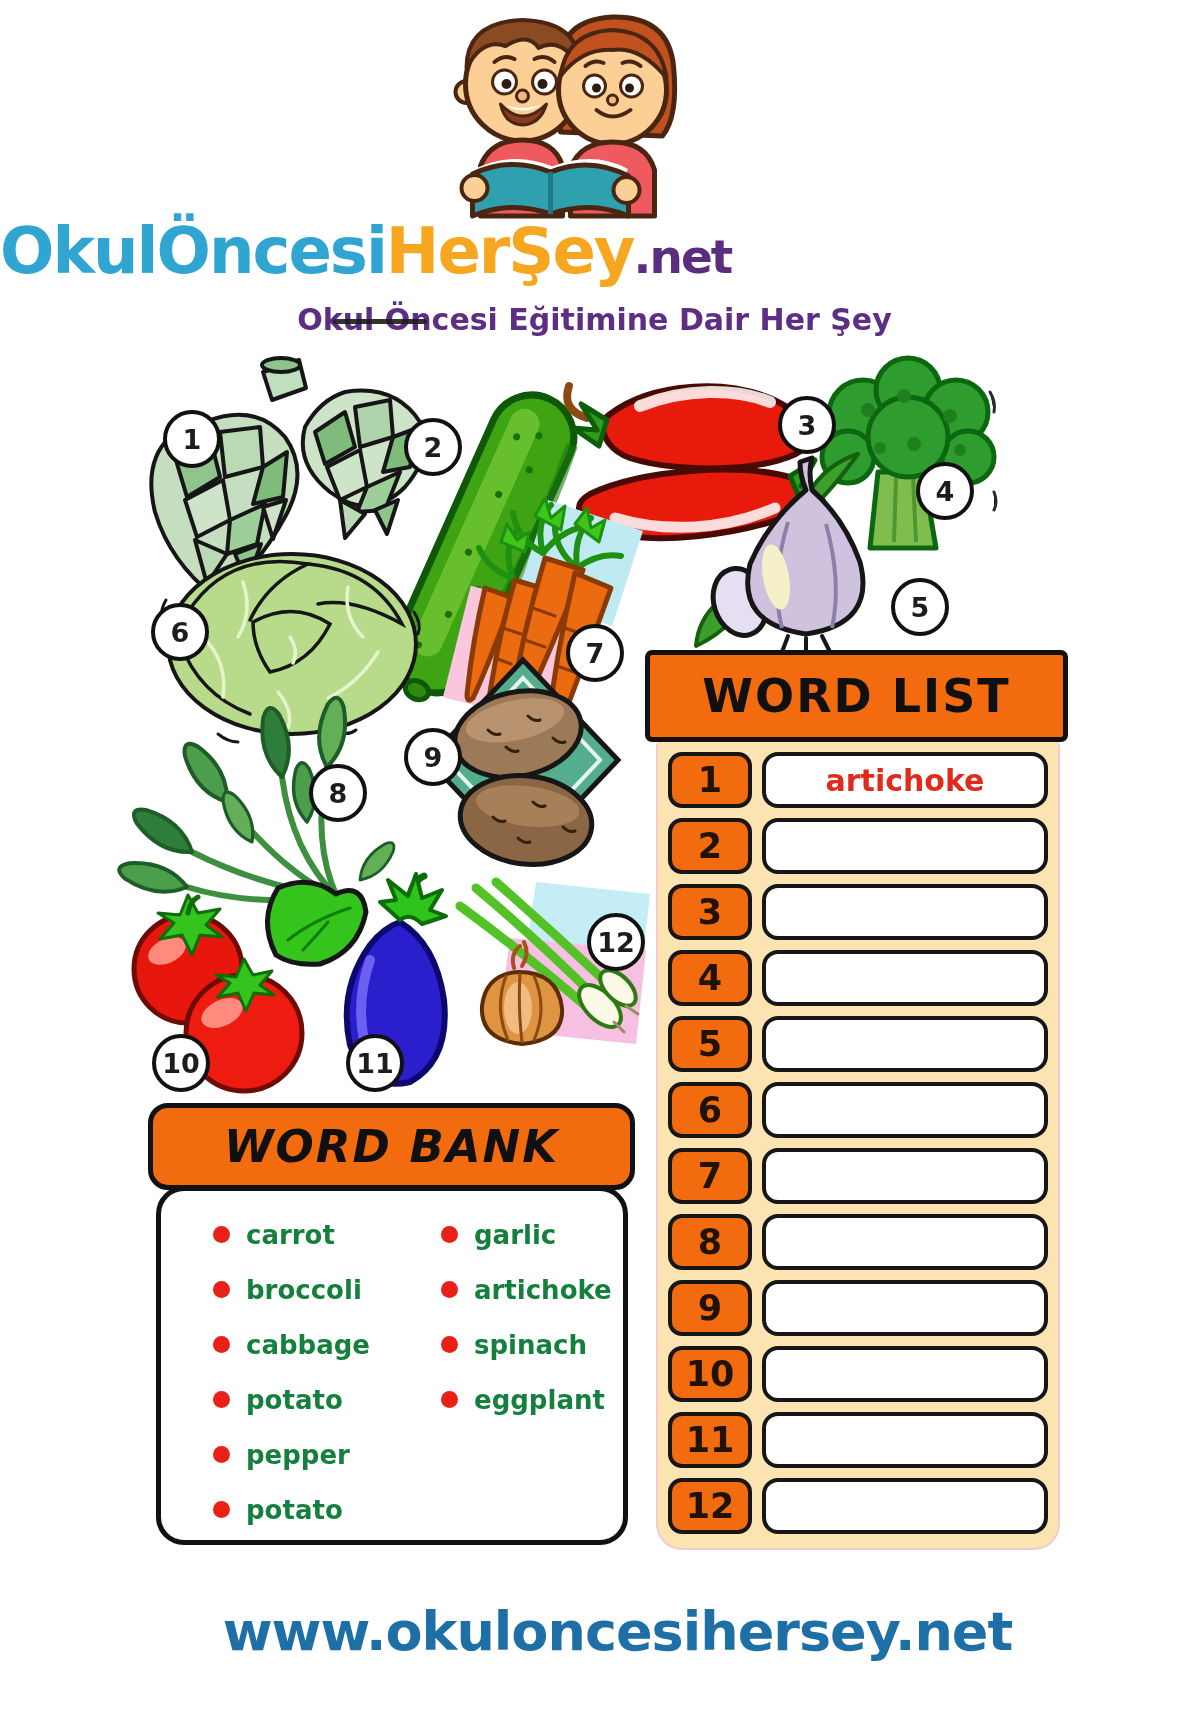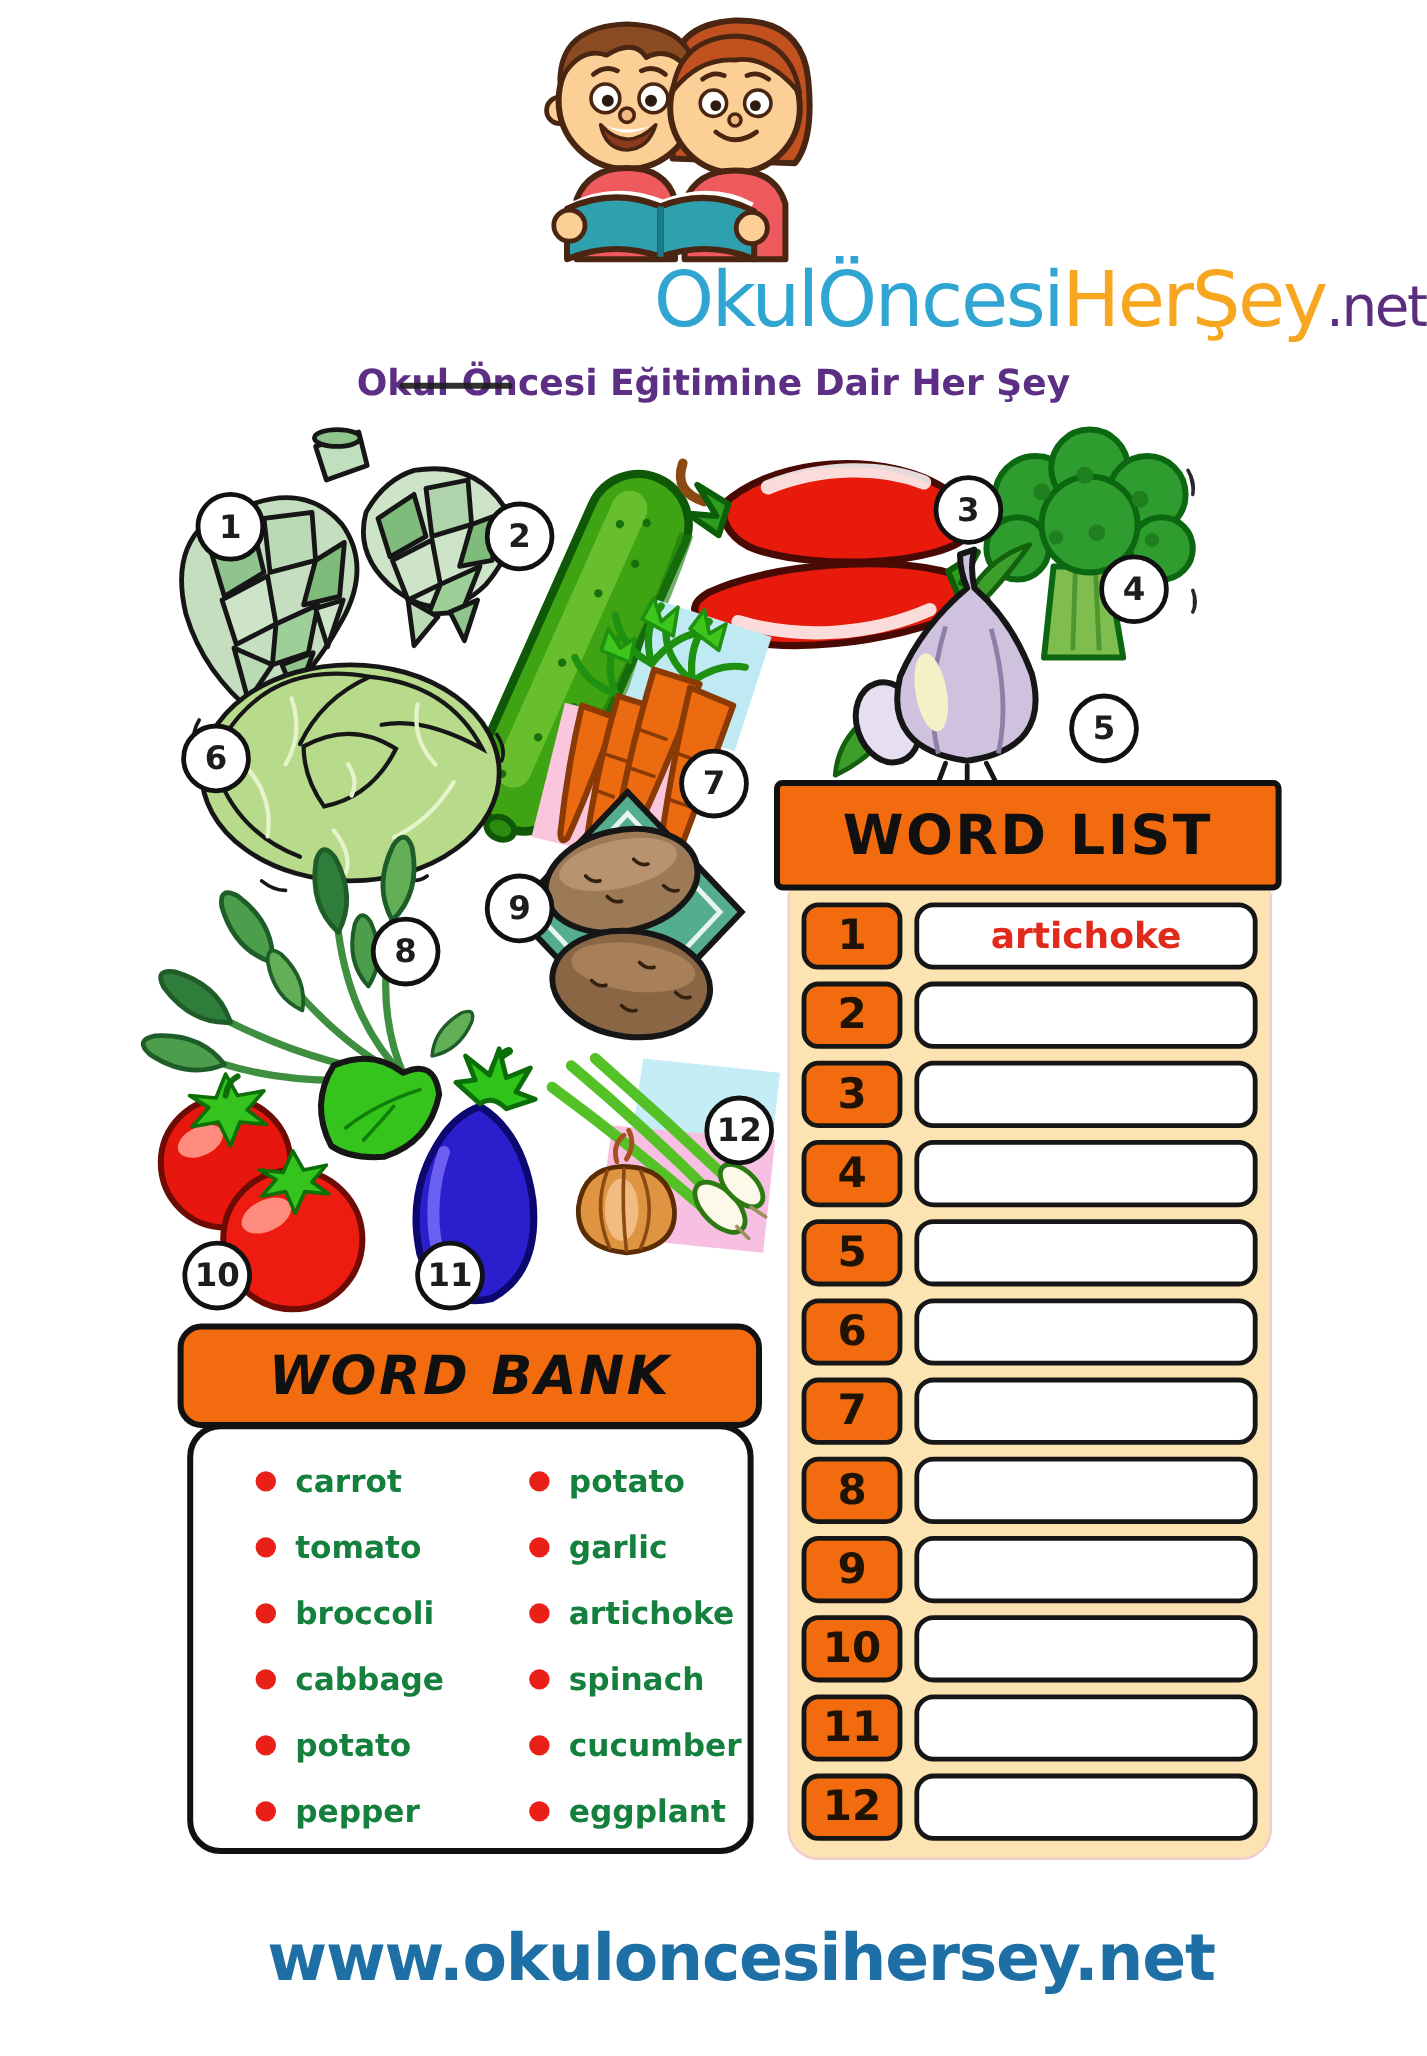--- a/index.html
+++ b/index.html
@@ -3,21 +3,21 @@
 <meta charset="utf-8">
 <style>
   html,body{margin:0;padding:0;background:#ffffff;}
   body{font-family:"DejaVu Sans","Liberation Sans",sans-serif;}
   .page{position:relative;width:1189px;height:1713px;background:#ffffff;overflow:hidden;}
   .abs{position:absolute;}
   svg{overflow:visible;display:block;}
 
   
   .logo{left:408px;top:4px;width:290px;height:212px;}
-  .site-title{left:0;right:0;top:214px;text-align:right;font-weight:normal;
+  .site-title{left:0;right:0;top:214px;text-align:left;font-weight:bold;
               font-size:64px;letter-spacing:-2px;white-space:nowrap;}
   .t-blue{color:#31A5D2;}
   .t-orange{color:#F7A71F;}
   .t-purple{color:#5B2D7E;font-size:47px;}
   .subtitle{left:0;right:0;top:302px;text-align:center;font-weight:bold;
             font-size:30px;color:#5C2E84;letter-spacing:0px;}
   .ink-mark{left:333px;top:319px;width:94px;height:5px;background:#1c1c1c;
             border-radius:3px;opacity:.9;}
 
   
@@ -439,24 +439,20 @@
   <div class="abs wb-header">
     <div class="wb-header-text">WORD BANK</div>
   </div>
   <div class="abs wb-panel">
     <div class="wb-item">
       <span class="wb-bullet"></span>
       <span>carrot</span>
     </div>
     <div class="wb-item">
       <span class="wb-bullet"></span>
-      <span>tomato</span>
-    </div>
-    <div class="wb-item">
-      <span class="wb-bullet"></span>
       <span>broccoli</span>
     </div>
     <div class="wb-item">
       <span class="wb-bullet"></span>
       <span>cabbage</span>
     </div>
     <div class="wb-item">
       <span class="wb-bullet"></span>
       <span>potato</span>
     </div>
@@ -475,23 +471,19 @@
     <div class="wb-item">
       <span class="wb-bullet"></span>
       <span>artichoke</span>
     </div>
     <div class="wb-item">
       <span class="wb-bullet"></span>
       <span>spinach</span>
     </div>
     <div class="wb-item">
       <span class="wb-bullet"></span>
-      <span>cucumber</span>
-    </div>
-    <div class="wb-item">
-      <span class="wb-bullet"></span>
       <span>eggplant</span>
     </div>
   </div>
 
   <div class="abs footer">www.okuloncesihersey.net</div>
 
 </div>
 
 </body></html>

